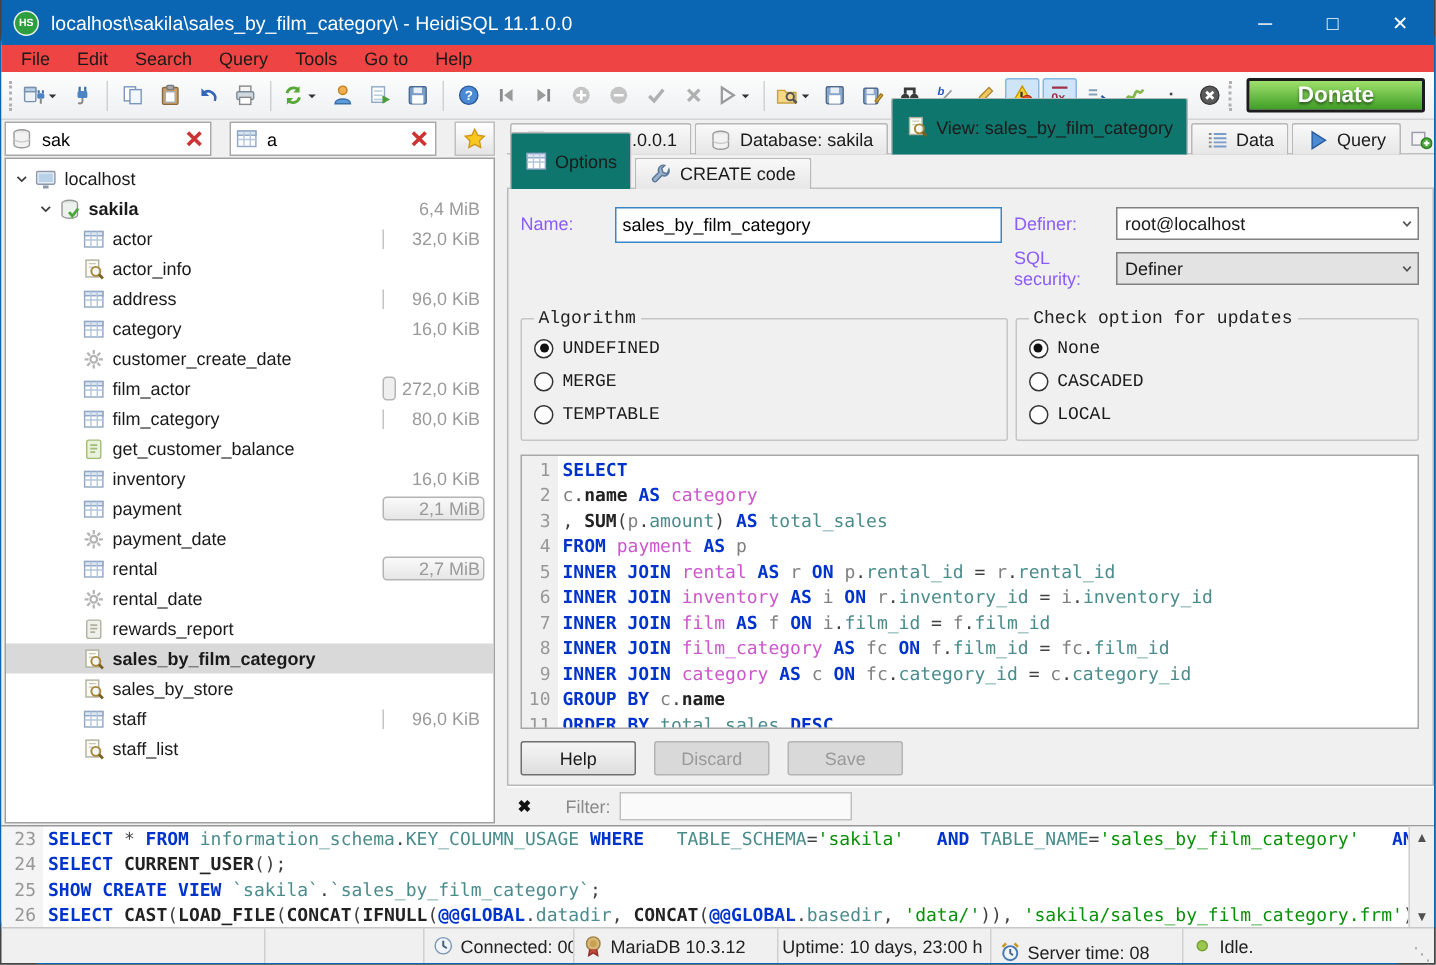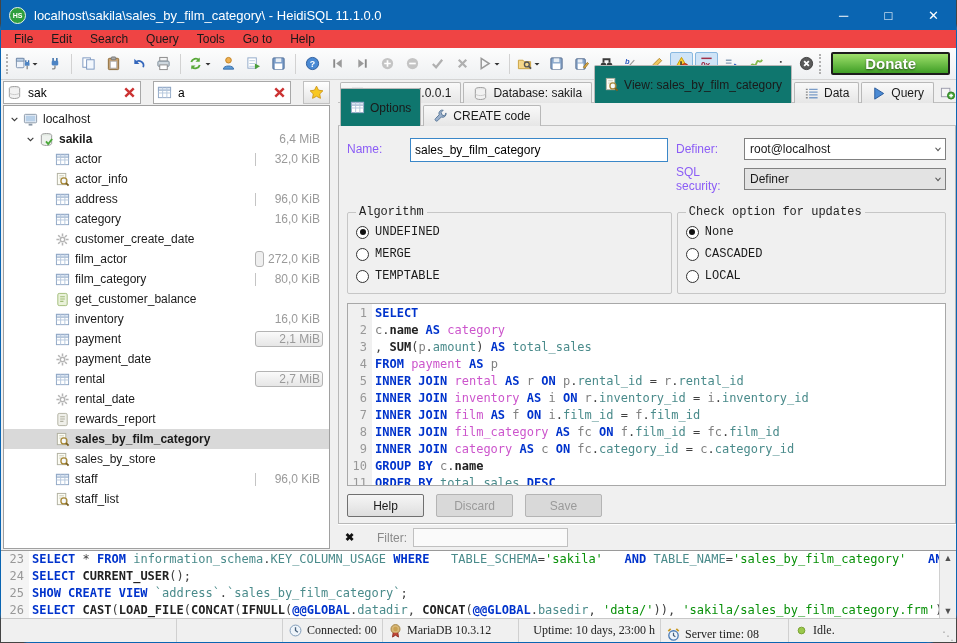--- a/index.html
+++ b/index.html
@@ -105,21 +105,21 @@
   
   .logpanel{height:68px;flex:0 0 68px;border-top:1px solid #9a9a9a;background:linear-gradient(to right,#f4f4f4 28px,#fff 28px);
     display:flex;min-width:0;}
   .loglines{flex:1;overflow:hidden;font-family:"DejaVu Sans Mono",monospace;font-size:12px;padding-top:1px;}
   .logpanel .cl .ln{width:28px;flex:0 0 28px;}
   .logscroll{width:17px;flex:0 0 17px;background:#f0f0f0;border-left:1px solid #d0d0d0;display:flex;
     flex-direction:column;justify-content:space-between;align-items:center;padding:2px 0;color:#505050;font-size:9px;}
   
   .statusbar{height:24px;flex:0 0 24px;background:#f0f0f0;border-top:1px solid #c8c8c8;display:flex;align-items:center;position:relative;}
   .seg{height:100%;display:flex;align-items:center;gap:4px;padding:0 5px;border-right:1px solid #d0d0d0;
-    white-space:nowrap;overflow:hidden;color:#222;font-family:Liberation Serif, serif;}
+    white-space:nowrap;overflow:hidden;color:#222;}
   .grip{position:absolute;right:2px;bottom:1px;color:#a8a8a8;font-size:12px;line-height:10px;}
 </style>
 </head>
 <body>
 
 <div class="window">
   <div class="titlebar">
     <div class="app-logo">HS</div>
     <div class="titletext">localhost\sakila\sales_by_film_category\ - HeidiSQL 11.1.0.0</div>
     <div class="winbtn">─</div>
@@ -920,21 +920,21 @@
         <div class="flbl">Filter:</div>
         <input disabled="" value="" style="">
       </div>
     </div>
   </div>
 
   <div class="logpanel">
     <div class="loglines" id="loglines">
         <div class="cl"><span class="ln">23</span><span class="cc"><span class="t-kw">SELECT</span><span class="t-txt"> * </span><span class="t-kw">FROM</span><span class="t-txt"> </span><span class="t-col">information_schema</span><span class="t-txt">.</span><span class="t-col">KEY_COLUMN_USAGE</span><span class="t-txt"> </span><span class="t-kw">WHERE</span><span class="t-txt">   </span><span class="t-col">TABLE_SCHEMA</span><span class="t-txt">=</span><span class="t-str">'sakila'</span><span class="t-txt">   </span><span class="t-kw">AND</span><span class="t-txt"> </span><span class="t-col">TABLE_NAME</span><span class="t-txt">=</span><span class="t-str">'sales_by_film_category'</span><span class="t-txt">   </span><span class="t-kw">AND</span></span></div>
         <div class="cl"><span class="ln">24</span><span class="cc"><span class="t-kw">SELECT</span><span class="t-txt"> </span><span class="t-fn">CURRENT_USER</span><span class="t-txt">();</span></span></div>
-        <div class="cl"><span class="ln">25</span><span class="cc"><span class="t-kw">SHOW CREATE VIEW</span><span class="t-txt"> </span><span class="t-col">`address`</span><span class="t-txt">.</span><span class="t-col">`sales_by_film_category`</span><span class="t-txt">;</span></span></div>
+        <div class="cl"><span class="ln">25</span><span class="cc"><span class="t-kw">SHOW CREATE VIEW</span><span class="t-txt"> </span><span class="t-col">`sakila`</span><span class="t-txt">.</span><span class="t-col">`sales_by_film_category`</span><span class="t-txt">;</span></span></div>
         <div class="cl"><span class="ln">26</span><span class="cc"><span class="t-kw">SELECT</span><span class="t-txt"> </span><span class="t-fn">CAST</span><span class="t-txt">(</span><span class="t-fn">LOAD_FILE</span><span class="t-txt">(</span><span class="t-fn">CONCAT</span><span class="t-txt">(</span><span class="t-fn">IFNULL</span><span class="t-txt">(</span><span class="t-kw">@@GLOBAL</span><span class="t-txt">.</span><span class="t-col">datadir</span><span class="t-txt">, </span><span class="t-fn">CONCAT</span><span class="t-txt">(</span><span class="t-kw">@@GLOBAL</span><span class="t-txt">.</span><span class="t-col">basedir</span><span class="t-txt">, </span><span class="t-str">'data/'</span><span class="t-txt">)), </span><span class="t-str">'sakila/sales_by_film_category.frm'</span><span class="t-txt">)) </span></span></div>
       </div>
     <div class="logscroll">
       <span>▲</span>
       <span>▼</span>
     </div>
   </div>
 
   <div class="statusbar" id="statusbar">
       <div class="seg" style="width: 176px; flex: 0 0 176px;"></div>

